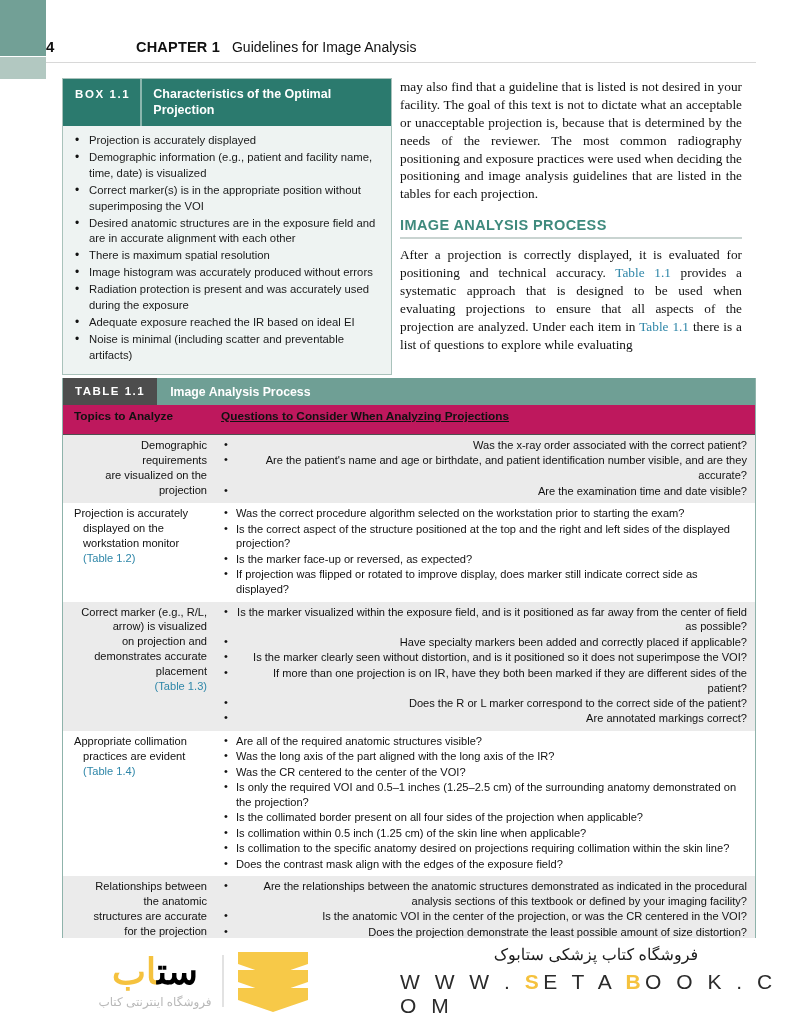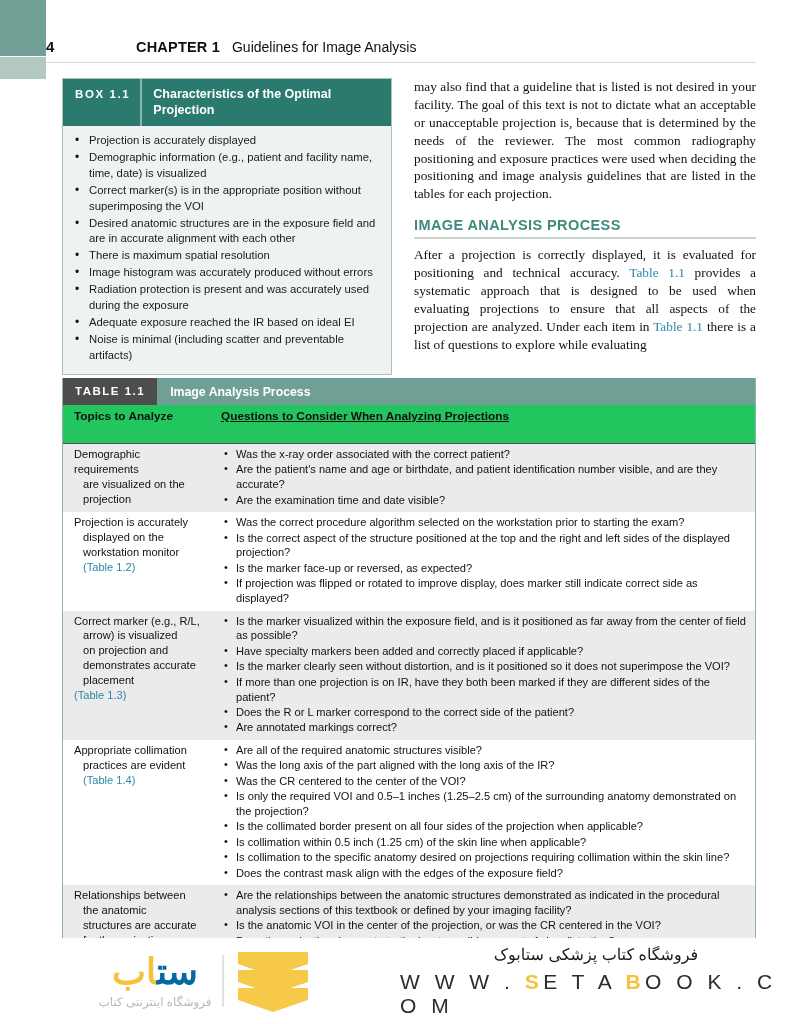--- a/index.html
+++ b/index.html
@@ -58,21 +58,21 @@
     width: 710px; height: 1px;
     background: #d8d8d8;
   }
 
   
   .columns {
     position: absolute;
     left: 62px; top: 78px;
     width: 694px;
     display: flex;
-    gap: 22px;
+    gap: 8px;
   }
   .col-left  { width: 330px; }
   .col-right { width: 342px; }
 
   
   .box {
     border: 1px solid #a9c2bb;
     background: #eef3f2;
   }
   .box-head {
@@ -174,22 +174,22 @@
   }
   .table-title {
     color: #ffffff;
     font-size: 12.3px;
     font-weight: bold;
     padding: 7px 0 0 13px;
   }
   .colhead {
     display: flex;
     border-bottom: 1.5px solid #4f4f4f;
-    background: #22c55e;
-    padding: 4px 0 20px 0;
+    background: #be185d;
+    padding: 4px 0 11px 0;
   }
   .colhead .c1 {
     width: 150px;
     padding-left: 11px;
     font-size: 11.8px;
     font-weight: bold;
     color: #111;
   }
   .colhead .c2 {
     flex: 1;
@@ -197,21 +197,21 @@
     font-size: 11.8px;
     font-weight: bold;
     color: #111;
     text-decoration: underline;
   }
   .trow {
     display: flex;
     align-items: flex-start;
     padding: 2px 0 3px 0;
   }
-  .trow.shaded { background: #ebebeb; }
+  .trow.shaded { background: #ebebeb; text-align: right; }
   .trow .topic {
     width: 150px;
     padding: 1px 6px 1px 11px;
     font-size: 11.1px;
     line-height: 1.345;
     color: #111;
   }
   .trow .topic .hang { display: block; padding-left: 9px; }
   .trow .qs {
     flex: 1;
@@ -257,21 +257,21 @@
     align-items: center;
   }
   .wm-logo-main {
     font-size: 36px;
     font-weight: bold;
     color: #f5c23e;
     direction: rtl;
     line-height: 1;
     letter-spacing: -1px;
   }
-  .wm-logo-main .grey { color: #0369a1; }
+  .wm-logo-main .grey { color: #000000; }
   .wm-logo-sub {
     font-size: 12px;
     color: #b9b9b9;
     direction: rtl;
     margin-top: 5px;
   }
   .wm-divider {
     width: 2px; height: 52px;
     background: #e2e2e2;
   }

